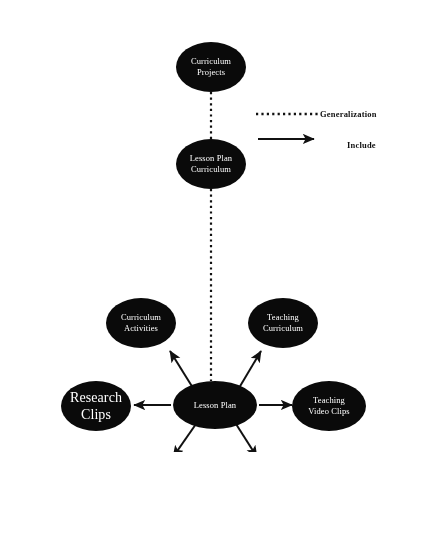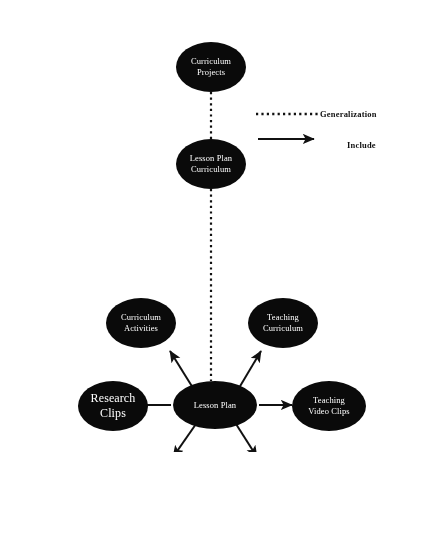--- a/index.html
+++ b/index.html
@@ -101,21 +101,21 @@
     </div>
   </div>
 
   <div class="node" style="left:248px; top:298px; width:70px; height:50px; font-size:8.5px;">
     <div>
       <span>Teaching</span>
       <span>Curriculum</span>
     </div>
   </div>
 
-  <div class="node" style="left:78px; top:381px; width:70px; height:50px; font-size:12px;">
+  <div class="node" style="left:61px; top:381px; width:70px; height:50px; font-size:14px;">
     <div>
       <span>Research</span>
       <span>Clips</span>
     </div>
   </div>
 
   <div class="node" style="left:292px; top:381px; width:74px; height:50px; font-size:8.5px;">
     <div>
       <span>Teaching</span>
       <span>Video Clips</span>

